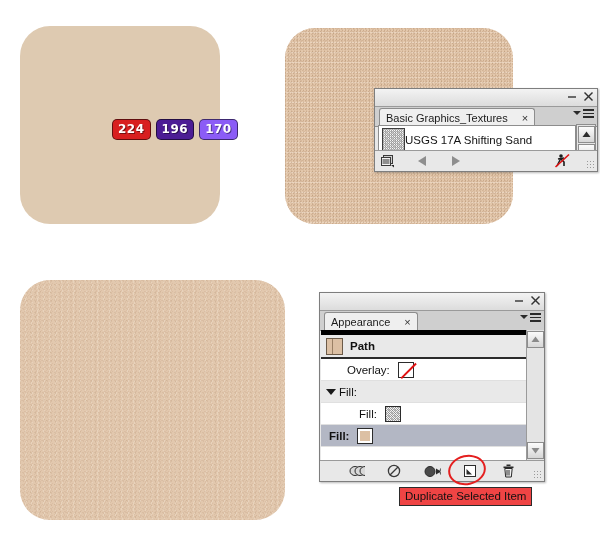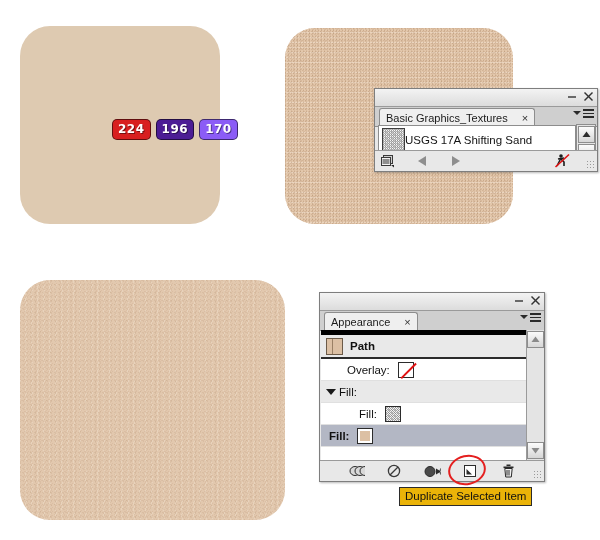--- a/index.html
+++ b/index.html
@@ -130,21 +130,21 @@
   #panel-appearance .panel-footer{position:absolute;left:0;right:0;bottom:0;justify-content:center;gap:21px;}
 
   .fi{width:17px;height:14px;display:flex;align-items:center;justify-content:center;}
 
   
   .annot-circle{position:absolute;left:448px;top:455px;width:34px;height:26px;
     border:2px solid #e41f1f;border-radius:50%;pointer-events:none;
     transform:rotate(-12deg);}
 
   
-  .tooltip{position:absolute;left:399px;top:487px;background:#eab308;border:1px solid #2b2b2b;
+  .tooltip{position:absolute;left:399px;top:487px;background:#ef4444;border:1px solid #2b2b2b;
     font-size:11.5px;color:#111;padding:2px 5px 3px 5px;white-space:nowrap;}
 </style>
 </head>
 <body>
 
 <div class="stage">
 
   <div class="swatch-square" id="sq-plain"></div>
 
   <div class="swatch-square" id="sq-tex-tr">

